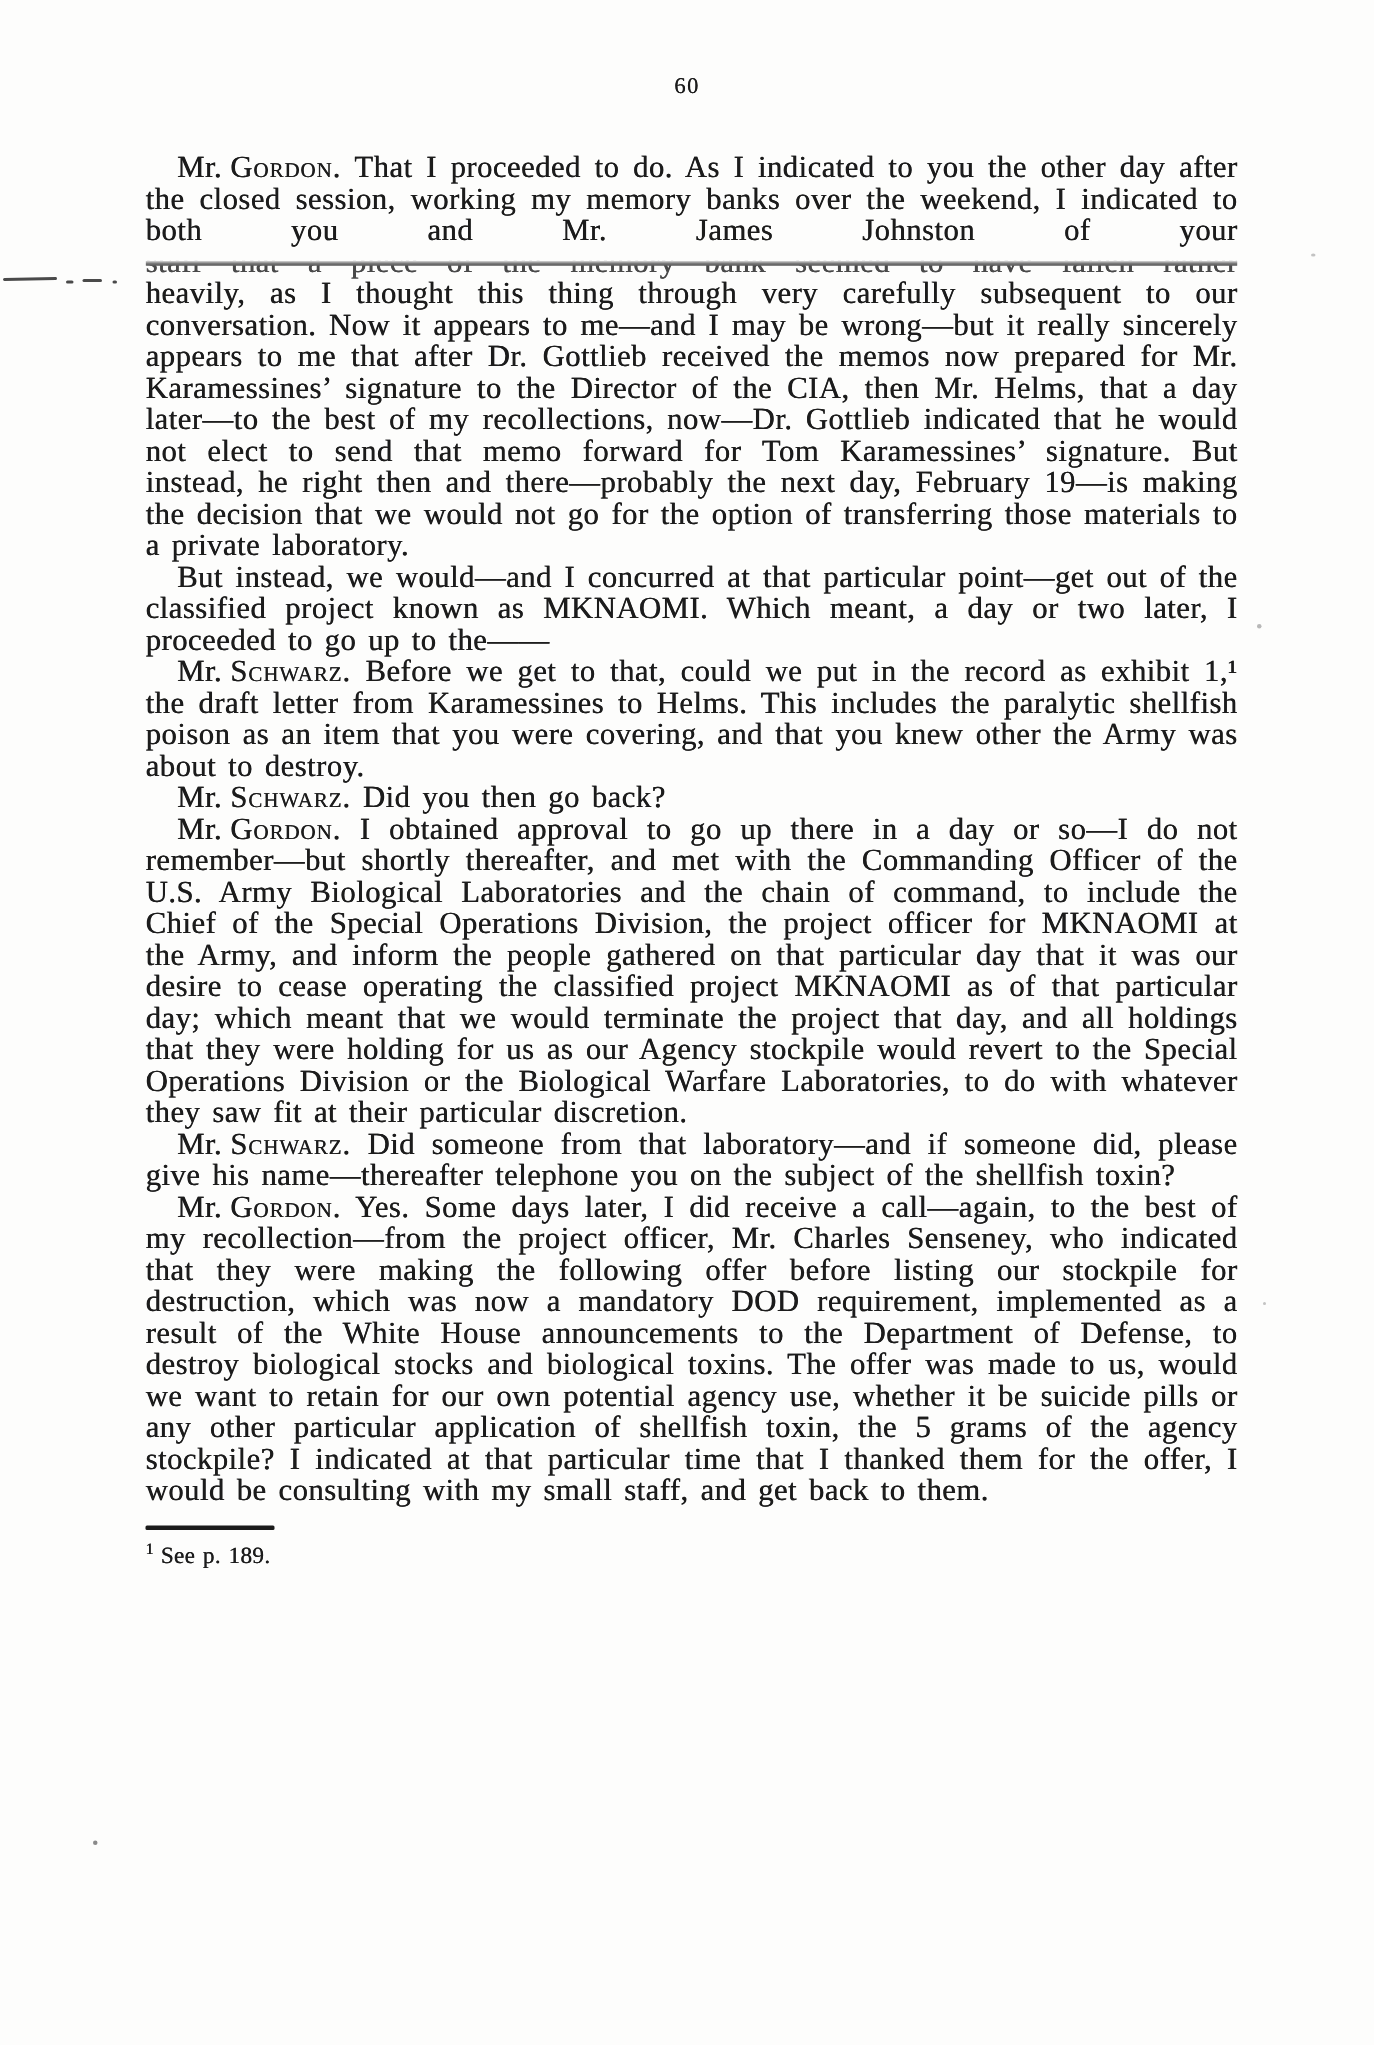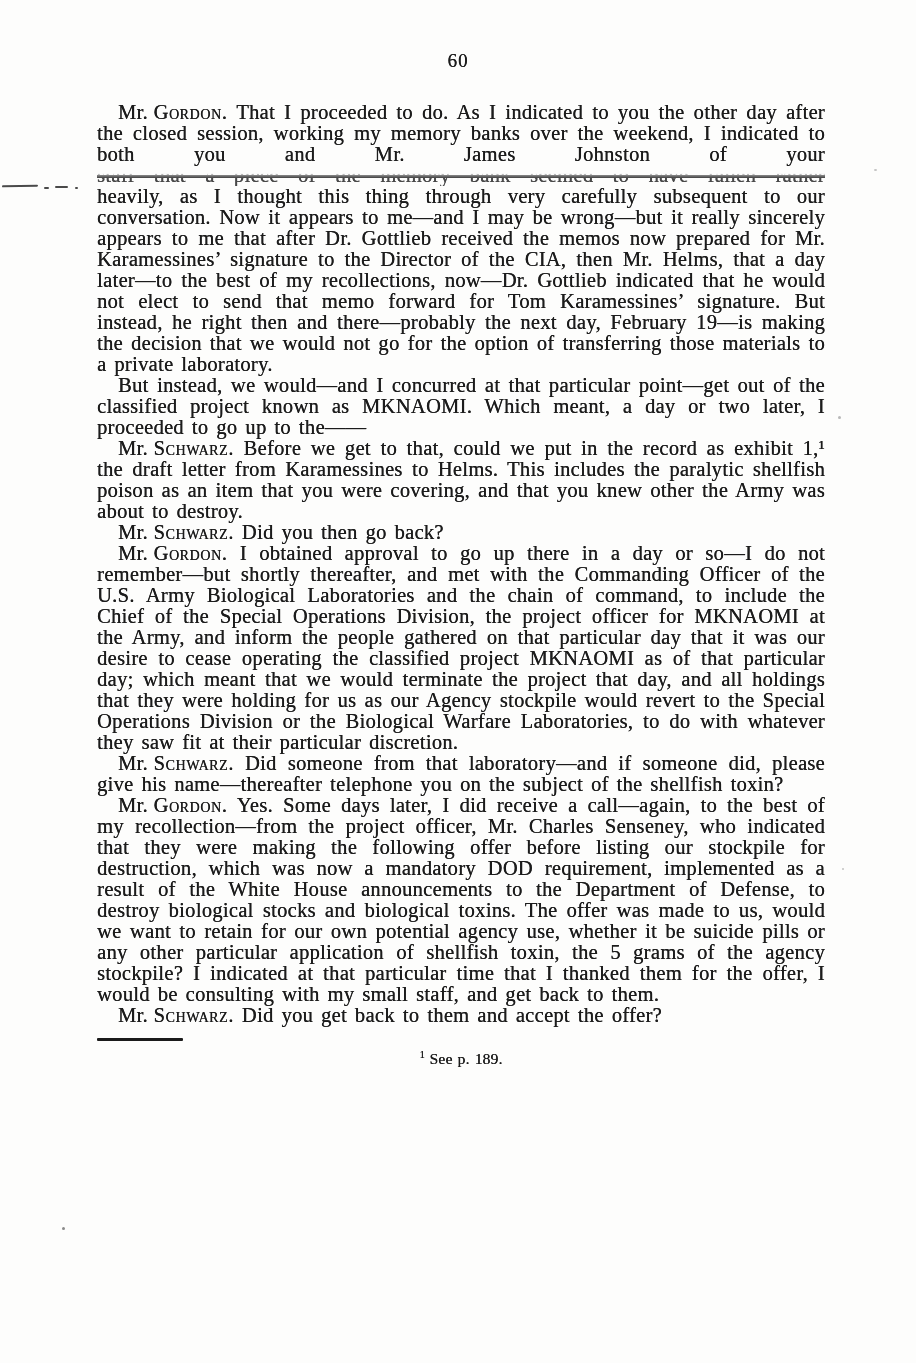--- a/index.html
+++ b/index.html
@@ -14,21 +14,21 @@
     height: 1363px;
     background: #fdfdfc;
     overflow: hidden;
   }
   .page-number {
     position: absolute;
     top: 50px;
     left: 0;
     width: 100%;
     text-align: center;
-    font-size: 19px;
+    font-size: 15px;
     letter-spacing: 1px;
     text-shadow: 0.2px 0 0 currentColor;
   }
   .text-block {
     position: absolute;
     left: 97px;
     top: 102px;
     width: 728px;
     font-size: 20.5px;
     line-height: 21px;
@@ -50,21 +50,21 @@
     text-align-last: justify;
     text-indent: 0;
     color: #404040;
     text-decoration: line-through;
     text-decoration-thickness: 2.5px;
     filter: blur(0.4px);
     opacity: 0.95;
     -webkit-mask-image: linear-gradient(to bottom, transparent 0%, transparent 40%, rgba(0,0,0,0.7) 50%, #000 60%, #000 100%);
     mask-image: linear-gradient(to bottom, transparent 0%, transparent 40%, rgba(0,0,0,0.7) 50%, #000 60%, #000 100%);
   }
-  .footnote-area { margin-top: 12px; text-align: center; }
+  .footnote-area { margin-top: 12px; text-align: left; }
   .footnote-rule {
     width: 86px;
     height: 3px;
     background: #1b1b1b;
     border-radius: 1px;
   }
   .footnote {
     margin-top: 5px;
     font-size: 15.5px;
     line-height: 18px;
@@ -114,21 +114,20 @@
 
 
     <p class="para"><span class="speaker"><span class="sp-prefix">Mr.</span><span class="sp-name">Schwarz.</span></span><span class="ptext"> Did you then go back?</span></p>
 
     <p class="para"><span class="speaker"><span class="sp-prefix">Mr.</span><span class="sp-name">Gordon.</span></span><span class="ptext"> I obtained approval to go up there in a day or so—I do not remember—but shortly thereafter, and met with the Commanding Officer of the U.S. Army Biological Laboratories and the chain of command, to include the Chief of the Special Operations Division, the project officer for MKNAOMI at the Army, and inform the people gathered on that particular day that it was our desire to cease operating the classified project MKNAOMI as of that particular day; which meant that we would terminate the project that day, and all holdings that they were holding for us as our Agency stockpile would revert to the Special Operations Division or the Biological Warfare Laboratories, to do with whatever they saw fit at their particular discretion.</span></p>
 
     <p class="para"><span class="speaker"><span class="sp-prefix">Mr.</span><span class="sp-name">Schwarz.</span></span><span class="ptext"> Did someone from that laboratory—and if someone did, please give his name—thereafter telephone you on the subject of the shellfish toxin?</span></p>
 
     <p class="para"><span class="speaker"><span class="sp-prefix">Mr.</span><span class="sp-name">Gordon.</span></span><span class="ptext"> Yes. Some days later, I did receive a call—again, to the best of my recollection—from the project officer, Mr. Charles Senseney, who indicated that they were making the following offer before listing our stockpile for destruction, which was now a mandatory DOD requirement, implemented as a result of the White House announcements to the Department of Defense, to destroy biological stocks and biological toxins. The offer was made to us, would we want to retain for our own potential agency use, whether it be suicide pills or any other particular application of shellfish toxin, the 5 grams of the agency stockpile? I indicated at that particular time that I thanked them for the offer, I would be consulting with my small staff, and get back to them.</span></p>
 
-    <p class="para"><span class="speaker"><span class="sp-prefix">Mr.</span><span class="sp-name">Schwarz.</span></span><span class="ptext"> Did you get back to them and accept the offer?</span></p>
 
     <div class="footnote-area">
       <div class="footnote-rule"></div>
       <div class="footnote"><sup>1</sup><span class="fn-body">See p. 189.</span></div>
     </div>
 
   </div>
 </div>
 
 </body></html>

